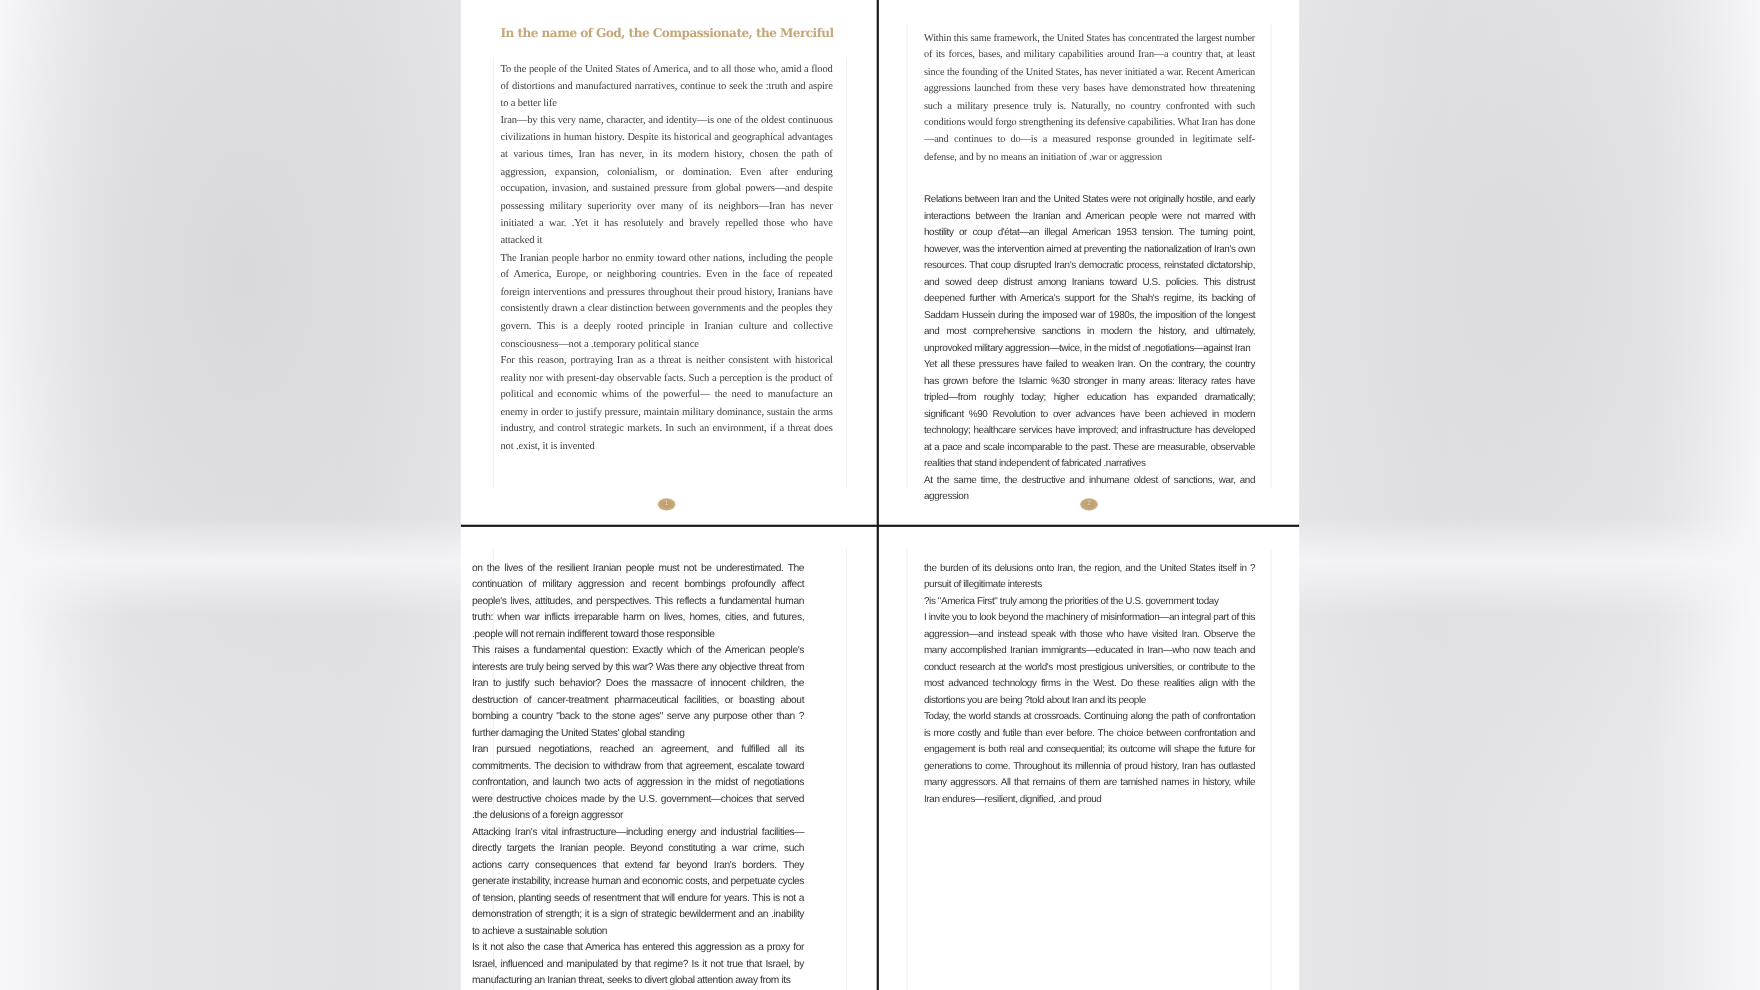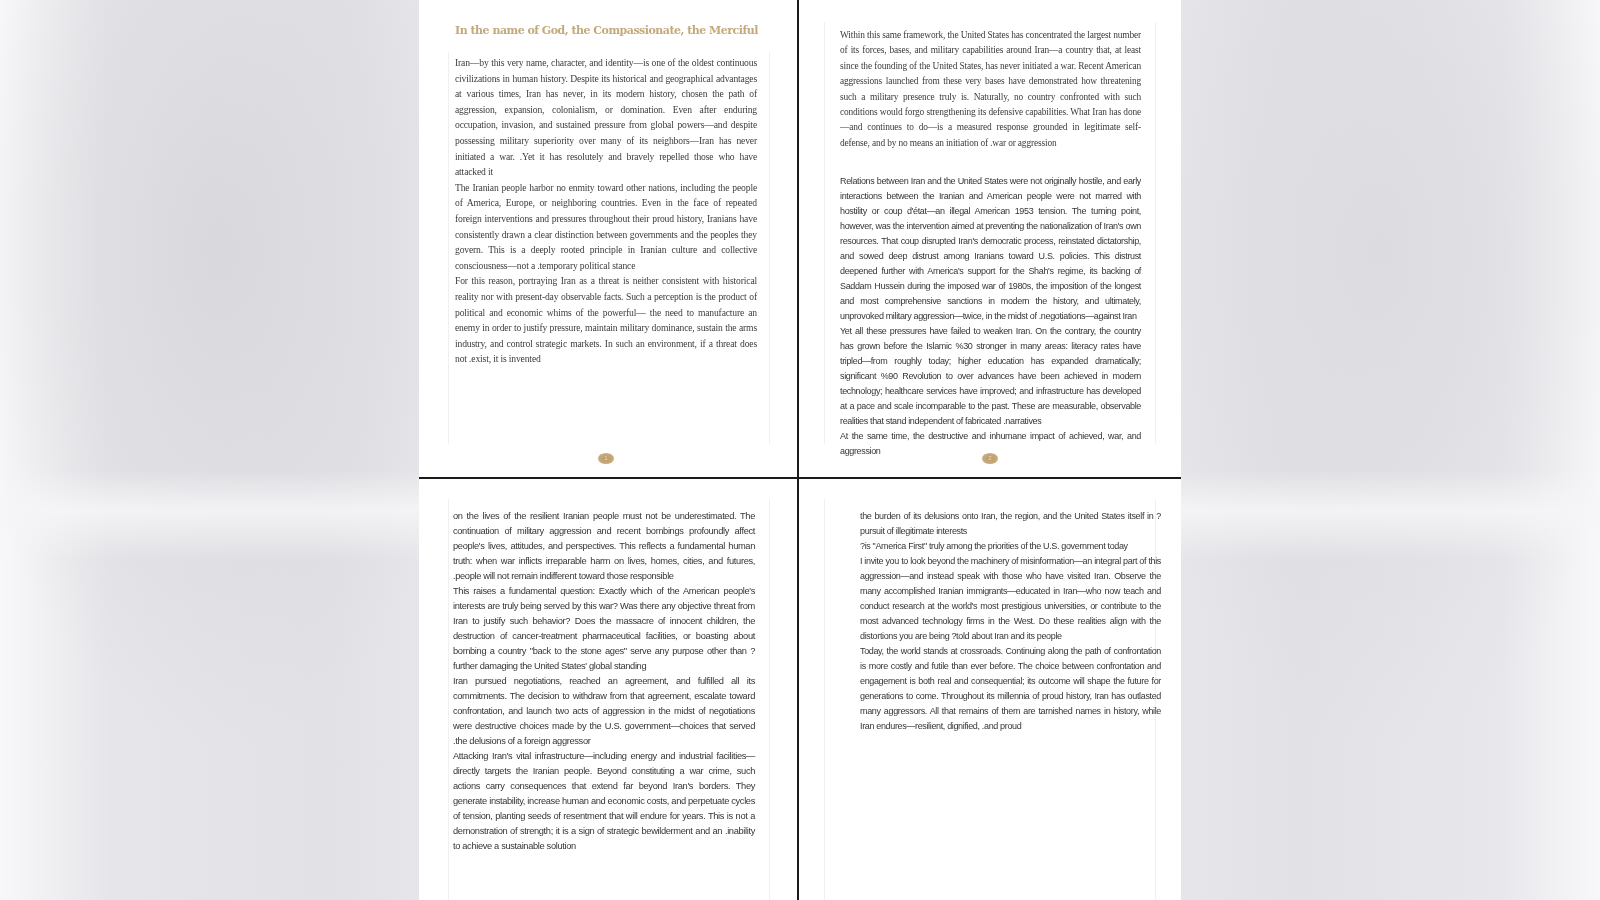--- a/index.html
+++ b/index.html
@@ -65,53 +65,55 @@
 <div class="backdrop"></div>
 <div class="band"></div>
 
 <div class="sheet"></div>
 
 <div class="page p1">
   <div class="inner" style="left:29px; top:52px; width:320px; height:392px;"></div>
 </div>
 <div class="heading">In the name of God, the Compassionate, the Merciful</div>
 <div class="text sans" style="left:455px; top:55px; width:302px;">
+  <p>To the people of the United States of America, and to all those who, amid a flood of distortions and manufactured narratives, continue to seek the :truth and aspire to a better life</p>
   <p>Iran—by this very name, character, and identity—is one of the oldest continuous civilizations in human history. Despite its historical and geographical advantages at various times, Iran has never, in its modern history, chosen the path of aggression, expansion, colonialism, or domination. Even after enduring occupation, invasion, and sustained pressure from global powers—and despite possessing military superiority over many of its neighbors—Iran has never initiated a war. .Yet it has resolutely and bravely repelled those who have attacked it</p>
   <p>The Iranian people harbor no enmity toward other nations, including the people of America, Europe, or neighboring countries. Even in the face of repeated foreign interventions and pressures throughout their proud history, Iranians have consistently drawn a clear distinction between governments and the peoples they govern. This is a deeply rooted principle in Iranian culture and collective consciousness—not a .temporary political stance</p>
   <p>For this reason, portraying Iran as a threat is neither consistent with historical reality nor with present-day observable facts. Such a perception is the product of political and economic whims of the powerful— the need to manufacture an enemy in order to justify pressure, maintain military dominance, sustain the arms industry, and control strategic markets. In such an environment, if a threat does not .exist, it is invented</p>
 </div>
 <div class="pagenum" style="left:598px; top:453px;">1</div>
 
 <div class="page p2">
   <div class="inner" style="left:25px; top:22px; width:330px; height:422px;"></div>
 </div>
 <div class="text sans" style="left:840px; top:28px; width:301px; font-size:9.4px; line-height:15.4px;">
   <p>Within this same framework, the United States has concentrated the largest number of its forces, bases, and military capabilities around Iran—a country that, at least since the founding of the United States, has never initiated a war. Recent American aggressions launched from these very bases have demonstrated how threatening such a military presence truly is. Naturally, no country confronted with such conditions would forgo strengthening its defensive capabilities. What Iran has done—and continues to do—is a measured response grounded in legitimate self-defense, and by no means an initiation of .war or aggression</p>
 </div>
 <div class="text narrow" style="left:840px; top:174px; width:301px;">
   <p>Relations between Iran and the United States were not originally hostile, and early interactions between the Iranian and American people were not marred with hostility or coup d'état—an illegal American 1953 tension. The turning point, however, was the intervention aimed at preventing the nationalization of Iran's own resources. That coup disrupted Iran's democratic process, reinstated dictatorship, and sowed deep distrust among Iranians toward U.S. policies. This distrust deepened further with America's support for the Shah's regime, its backing of Saddam Hussein during the imposed war of 1980s, the imposition of the longest and most comprehensive sanctions in modern the history, and ultimately, unprovoked military aggression—twice, in the midst of .negotiations—against Iran</p>
   <p>Yet all these pressures have failed to weaken Iran. On the contrary, the country has grown before the Islamic %30 stronger in many areas: literacy rates have tripled—from roughly today; higher education has expanded dramatically; significant %90 Revolution to over advances have been achieved in modern technology; healthcare services have improved; and infrastructure has developed at a pace and scale incomparable to the past. These are measurable, observable realities that stand independent of fabricated .narratives</p>
-  <p>At the same time, the destructive and inhumane impact of achieved, war, and aggression</p>
+  <p>At the same time, the destructive and inhumane oldest of sanctions, war, and aggression</p>
 </div>
 <div class="pagenum" style="left:982px; top:453px;">2</div>
 
 <div class="page p3">
   <div class="inner" style="left:29px; top:20px; width:320px; height:401px;"></div>
 </div>
-<div class="text narrow" style="left:453px; top:509px; width:302px; font-size:9.3px;">
+<div class="text narrow" style="left:429px; top:509px; width:302px; font-size:9.3px;">
   <p>on the lives of the resilient Iranian people must not be underestimated. The continuation of military aggression and recent bombings profoundly affect people's lives, attitudes, and perspectives. This reflects a fundamental human truth: when war inflicts irreparable harm on lives, homes, cities, and futures, .people will not remain indifferent toward those responsible</p>
   <p>This raises a fundamental question: Exactly which of the American people's interests are truly being served by this war? Was there any objective threat from Iran to justify such behavior? Does the massacre of innocent children, the destruction of cancer-treatment pharmaceutical facilities, or boasting about bombing a country "back to the stone ages" serve any purpose other than ?further damaging the United States' global standing</p>
   <p>Iran pursued negotiations, reached an agreement, and fulfilled all its commitments. The decision to withdraw from that agreement, escalate toward confrontation, and launch two acts of aggression in the midst of negotiations were destructive choices made by the U.S. government—choices that served .the delusions of a foreign aggressor</p>
   <p>Attacking Iran's vital infrastructure—including energy and industrial facilities—directly targets the Iranian people. Beyond constituting a war crime, such actions carry consequences that extend far beyond Iran's borders. They generate instability, increase human and economic costs, and perpetuate cycles of tension, planting seeds of resentment that will endure for years. This is not a demonstration of strength; it is a sign of strategic bewilderment and an .inability to achieve a sustainable solution</p>
+  <p>Is it not also the case that America has entered this aggression as a proxy for Israel, influenced and manipulated by that regime? Is it not true that Israel, by manufacturing an Iranian threat, seeks to divert global attention away from its</p>
 </div>
 
 <div class="page p4">
   <div class="inner" style="left:25px; top:20px; width:330px; height:401px;"></div>
 </div>
-<div class="text narrow" style="left:840px; top:509px; width:301px;margin-left:20px;">
+<div class="text narrow" style="left:840px; top:509px; width:301px;">
   <p>the burden of its delusions onto Iran, the region, and the United States itself in ?pursuit of illegitimate interests</p>
   <p>?is "America First" truly among the priorities of the U.S. government today</p>
   <p>I invite you to look beyond the machinery of misinformation—an integral part of this aggression—and instead speak with those who have visited Iran. Observe the many accomplished Iranian immigrants—educated in Iran—who now teach and conduct research at the world's most prestigious universities, or contribute to the most advanced technology firms in the West. Do these realities align with the distortions you are being ?told about Iran and its people</p>
   <p>Today, the world stands at crossroads. Continuing along the path of confrontation is more costly and futile than ever before. The choice between confrontation and engagement is both real and consequential; its outcome will shape the future for generations to come. Throughout its millennia of proud history, Iran has outlasted many aggressors. All that remains of them are tarnished names in history, while Iran endures—resilient, dignified, .and proud</p>
 </div>
 
 <div class="divider-v"></div>
 <div class="divider-h"></div>
 
 </body></html>

